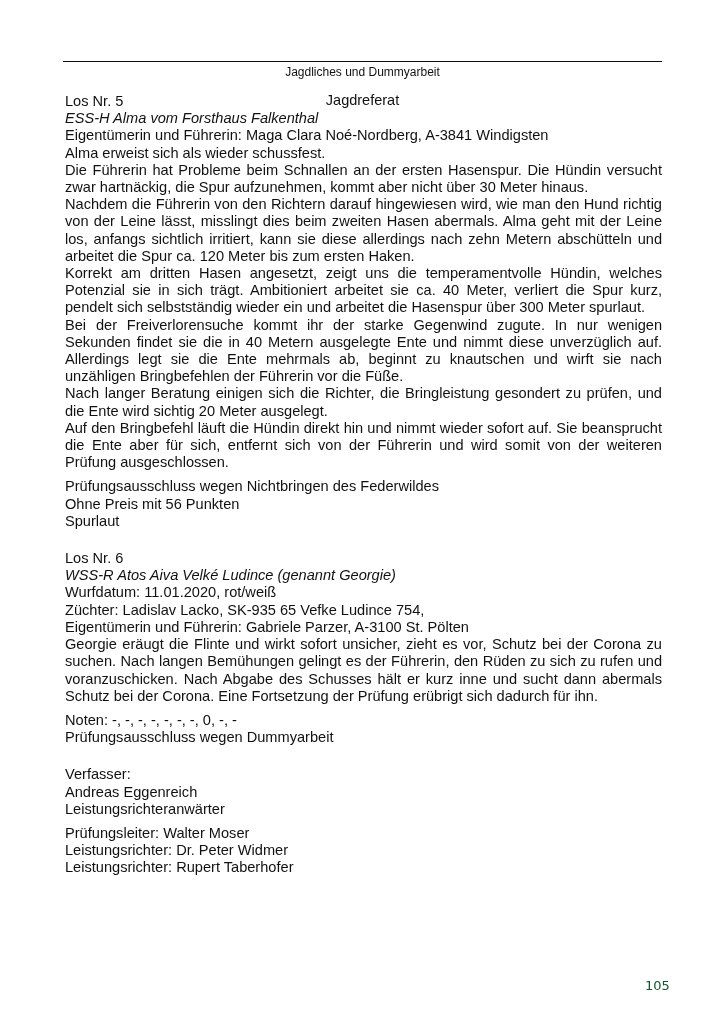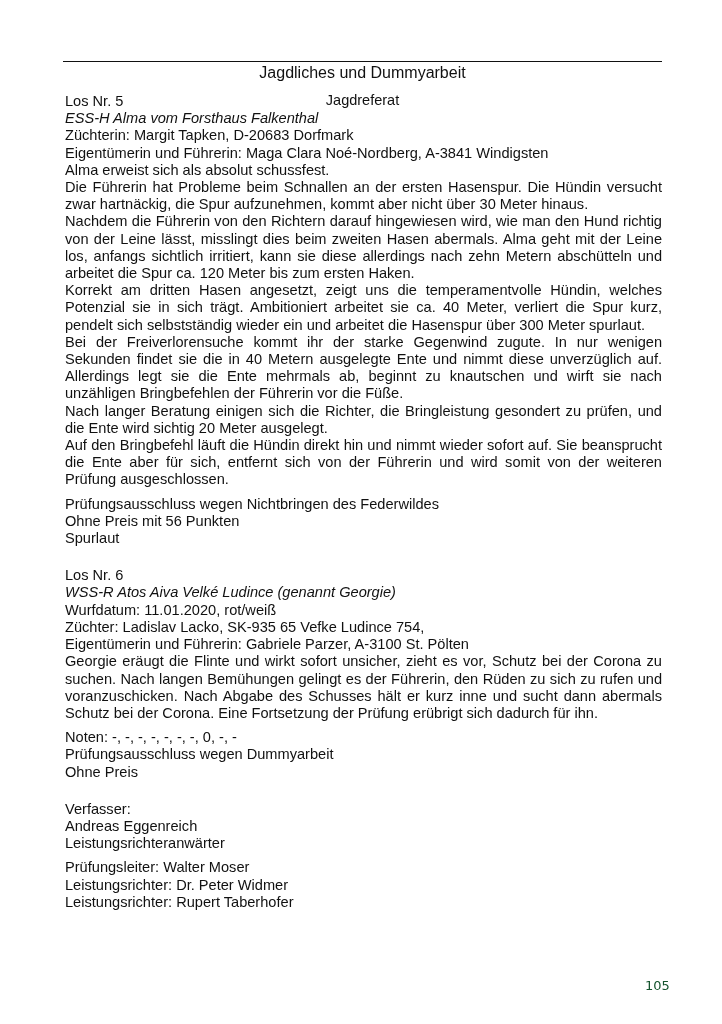--- a/index.html
+++ b/index.html
@@ -38,21 +38,21 @@
       width: 599px;
       height: 0;
       border-top: 1.6px solid #111;
     }
     .header-sub {
       position: absolute;
       top: 64px;
       left: 0;
       width: 599px;
       text-align: center;
-      font-size: 16px;
+      font-size: 12px;
       line-height: 17px;
     }
     .content {
       position: absolute;
       top: 93px;
       left: 2px;
       width: 597px;
       font-size: 14.6px;
       line-height: 17.2px;
     }
@@ -78,23 +78,22 @@
 <div class="page">
   <div class="header-top">Jagdreferat</div>
   <div class="header-rule"></div>
   <div class="header-sub">Jagdliches und Dummyarbeit</div>
 
   <div class="content">
 
     <section>
       <p>Los Nr. 5</p>
       <p class="italic">ESS-H Alma vom Forsthaus Falkenthal</p>
-      <p>Züchterin: Margit Tapken, D-20683 Dorfmark</p>
       <p>Eigentümerin und Führerin: Maga Clara Noé-Nordberg, A-3841 Windigsten</p>
-      <p class="justify">Alma erweist sich als absolut schussfest.</p>
+      <p class="justify">Alma erweist sich als wieder schussfest.</p>
       <p class="justify">Die Führerin hat Probleme beim Schnallen an der ersten Hasenspur. Die Hündin versucht zwar hartnäckig, die Spur aufzunehmen, kommt aber nicht über 30 Meter hinaus.</p>
       <p class="justify">Nachdem die Führerin von den Richtern darauf hingewiesen wird, wie man den Hund richtig von der Leine lässt, misslingt dies beim zweiten Hasen abermals. Alma geht mit der Leine los, anfangs sichtlich irritiert, kann sie diese allerdings nach zehn Metern abschütteln und arbeitet die Spur ca. 120 Meter bis zum ersten Haken.</p>
       <p class="justify">Korrekt am dritten Hasen angesetzt, zeigt uns die temperamentvolle Hündin, welches Potenzial sie in sich trägt. Ambitioniert arbeitet sie ca. 40 Meter, verliert die Spur kurz, pendelt sich selbst­ständig wieder ein und arbeitet die Hasenspur über 300 Meter spurlaut.</p>
       <p class="justify">Bei der Freiverlorensuche kommt ihr der starke Gegenwind zugute. In nur wenigen Sekunden findet sie die in 40 Metern ausgelegte Ente und nimmt diese unverzüglich auf. Allerdings legt sie die Ente mehrmals ab, beginnt zu knautschen und wirft sie nach unzähligen Bringbefehlen der Führerin vor die Füße.</p>
       <p class="justify">Nach langer Beratung einigen sich die Richter, die Bringleistung gesondert zu prüfen, und die Ente wird sichtig 20 Meter ausgelegt.</p>
       <p class="justify">Auf den Bringbefehl läuft die Hündin direkt hin und nimmt wieder sofort auf. Sie beansprucht die Ente aber für sich, entfernt sich von der Führerin und wird somit von der weiteren Prüfung aus­geschlossen.</p>
       <div class="gap"></div>
       <p>Prüfungsausschluss wegen Nichtbringen des Federwildes</p>
       <p>Ohne Preis mit 56 Punkten</p>
       <p>Spurlaut</p>
@@ -105,21 +104,20 @@
     <section>
       <p>Los Nr. 6</p>
       <p class="italic">WSS-R Atos Aiva Velké Ludince (genannt Georgie)</p>
       <p>Wurfdatum: 11.01.2020, rot/weiß</p>
       <p>Züchter: Ladislav Lacko, SK-935 65 Vefke Ludince 754,</p>
       <p>Eigentümerin und Führerin: Gabriele Parzer, A-3100 St. Pölten</p>
       <p class="justify">Georgie eräugt die Flinte und wirkt sofort unsicher, zieht es vor, Schutz bei der Corona zu su­chen. Nach langen Bemühungen gelingt es der Führerin, den Rüden zu sich zu rufen und vor­anzuschicken. Nach Abgabe des Schusses hält er kurz inne und sucht dann abermals Schutz bei der Corona. Eine Fortsetzung der Prüfung erübrigt sich dadurch für ihn.</p>
       <div class="gap"></div>
       <p>Noten: -, -, -, -, -, -, -, 0, -, -</p>
       <p>Prüfungsausschluss wegen Dummyarbeit</p>
-      <p>Ohne Preis</p>
     </section>
 
     <div class="gap-lg"></div>
 
     <section>
       <p>Verfasser:</p>
       <p>Andreas Eggenreich</p>
       <p>Leistungsrichteranwärter</p>
     </section>
 

